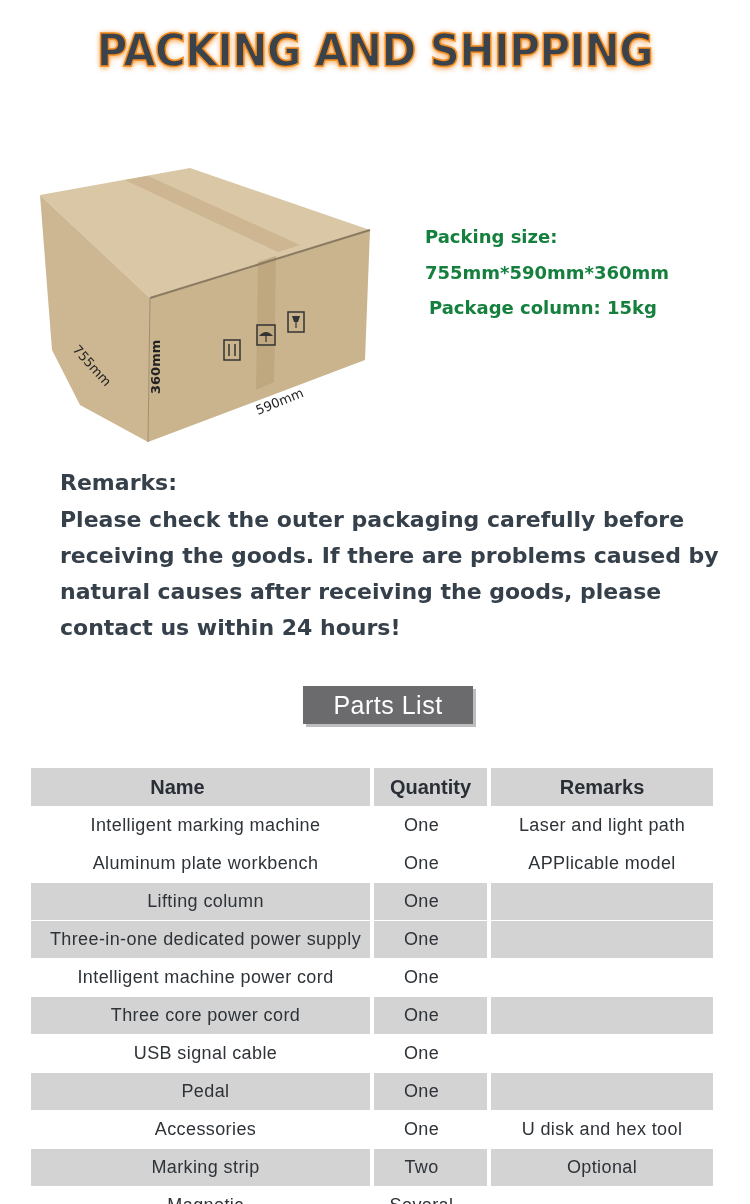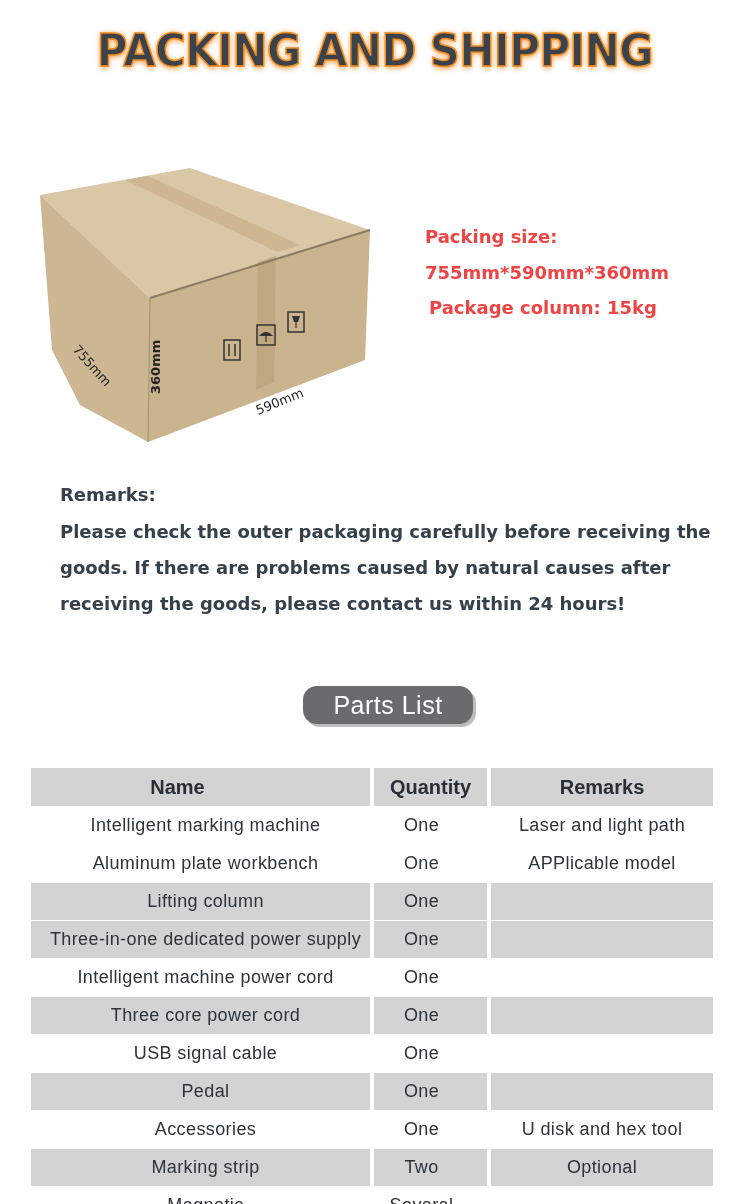--- a/index.html
+++ b/index.html
@@ -12,31 +12,31 @@
       color: #3a434c; letter-spacing: -0.5px;
       -webkit-text-stroke: 1.5px #f28a1e;
       text-shadow: 0 0 6px rgba(242,138,30,0.75), 0 3px 6px rgba(242,138,30,0.45);
       transform: scaleX(0.93);
     }
 
     
     .box-wrap { position: absolute; left: 30px; top: 150px; width: 360px; height: 300px; }
     .box-wrap svg { width: 360px; height: 300px; display: block; }
 
-    .pack-info { position: absolute; left: 425px; top: 224px; font-weight: bold; font-size: 18px; color: #ef4444; }
+    .pack-info { position: absolute; left: 425px; top: 224px; font-weight: bold; font-size: 18px; color: #15803d; }
     .pack-info div { height: 35.5px; line-height: 26px; white-space: nowrap; }
     .pack-info .weight { padding-left: 4px; }
 
-    .remarks { position: absolute; left: 60px; top: 482px; width: 680px; font-weight: bold; font-size: 18px; color: #35404a; }
+    .remarks { position: absolute; left: 60px; top: 470px; width: 680px; font-weight: bold; font-size: 22px; color: #35404a; }
     .remarks .r-title { line-height: 26px; margin-bottom: 10px; }
     .remarks .r-body { line-height: 36px; margin-top: -4px; }
 
     .parts-badge {
       position: absolute; left: 303px; top: 686px; width: 170px; height: 38px;
-      background: #6b6b6e; border-radius: 14px;
+      background: #6b6b6e; border-radius: 0;
       box-shadow: 3px 3px 0 #bdbdbd;
       color: #ffffff; font-family: "Liberation Sans", sans-serif; font-size: 25px;
       text-align: center; line-height: 38px; letter-spacing: 0.5px;
     }
 
     table.parts {
       position: absolute; left: 31px; top: 768px; width: 682px;
       border-collapse: separate; border-spacing: 0;
       font-family: "Liberation Sans", sans-serif;
     }

